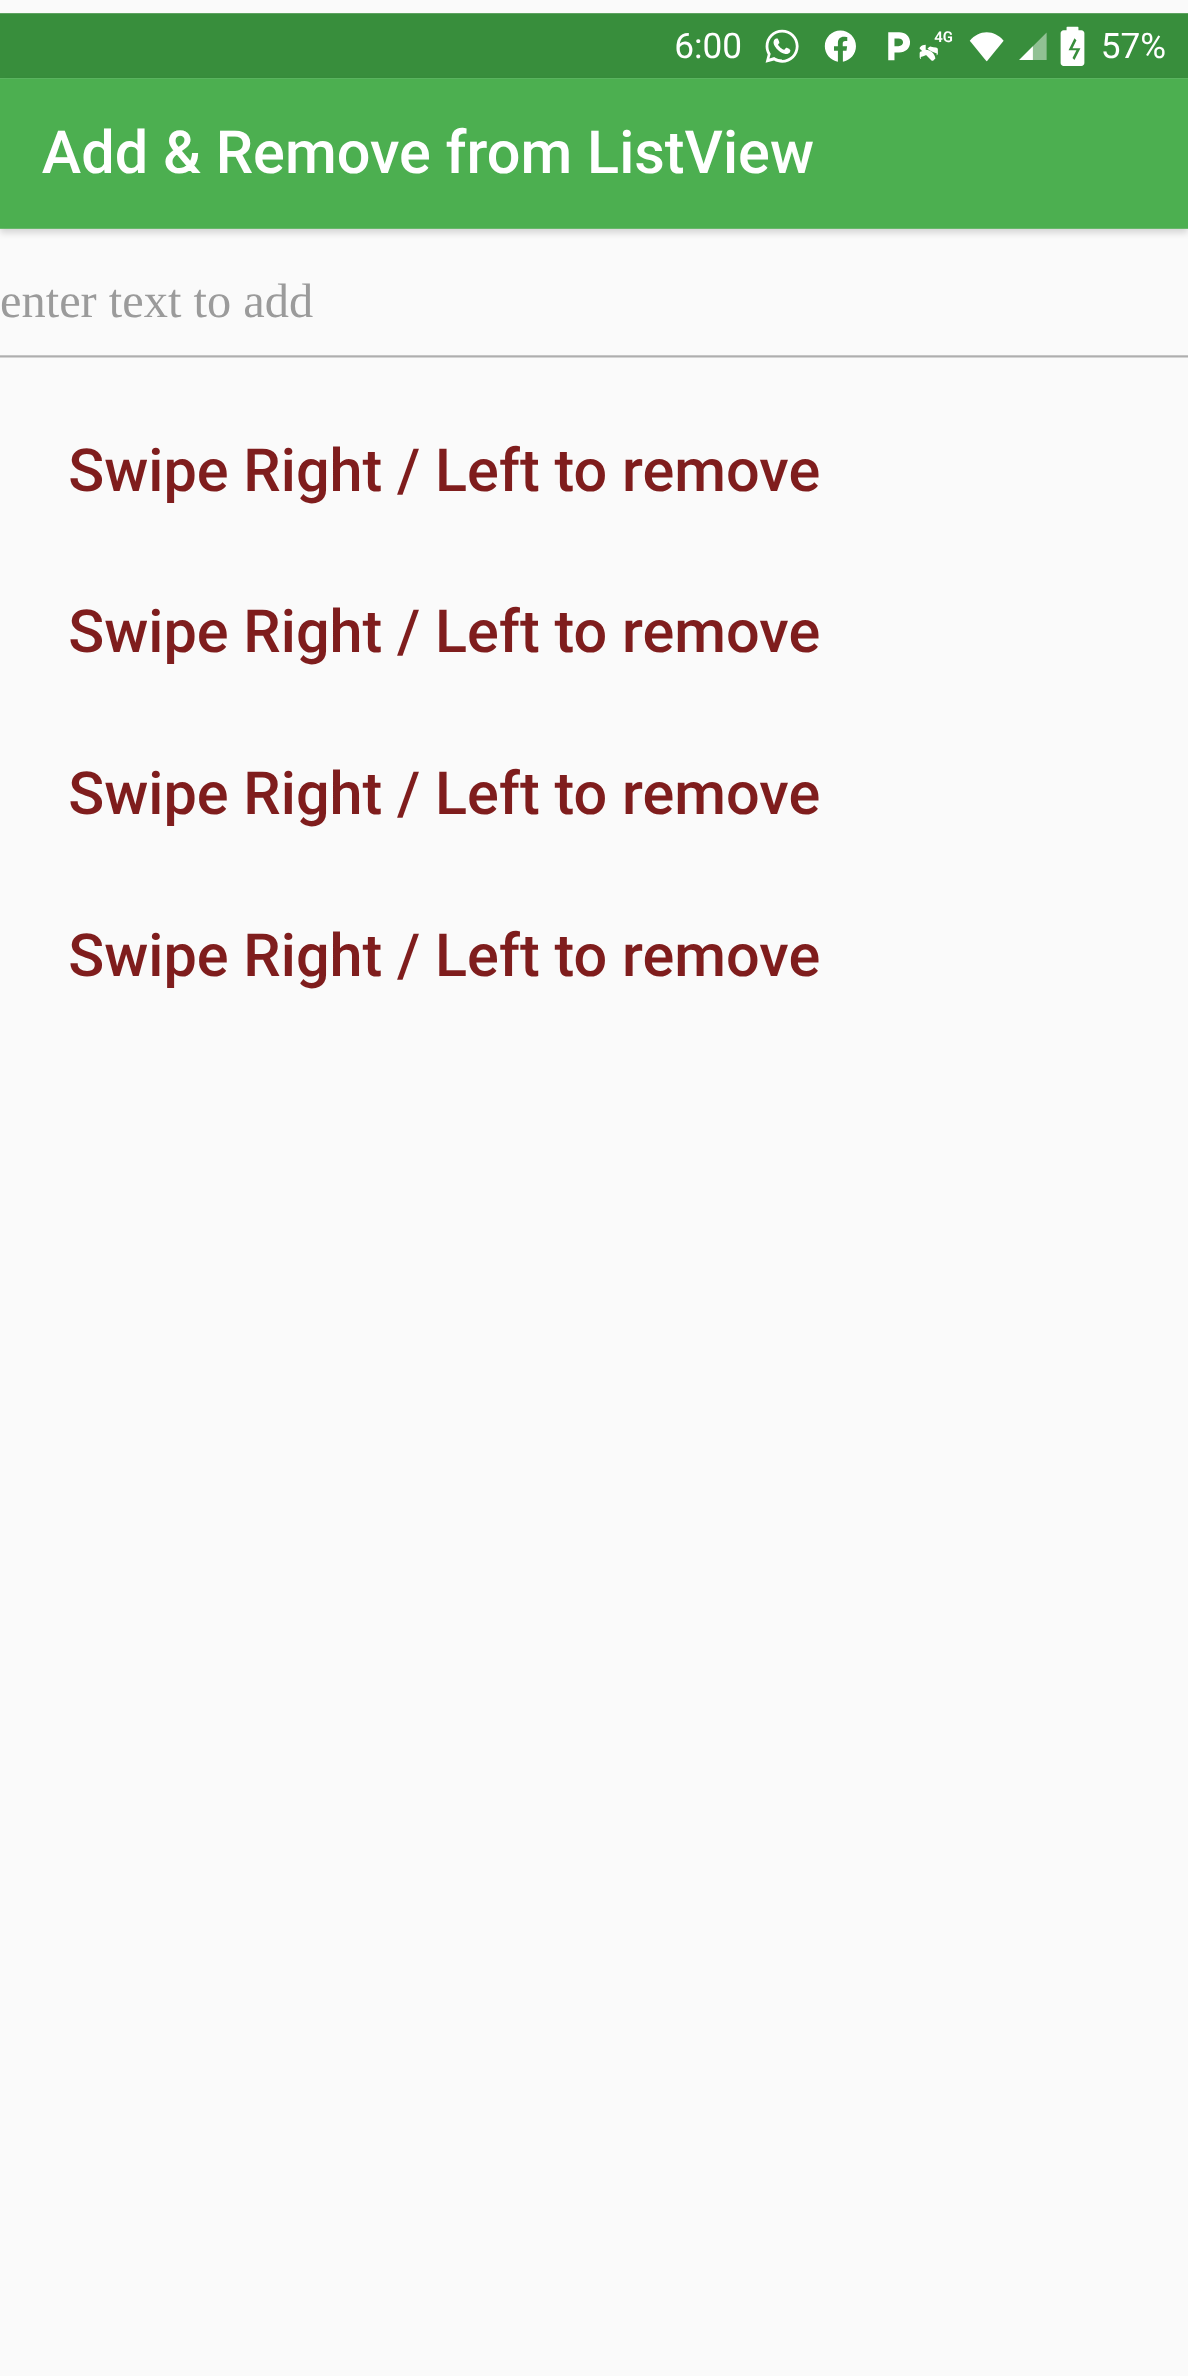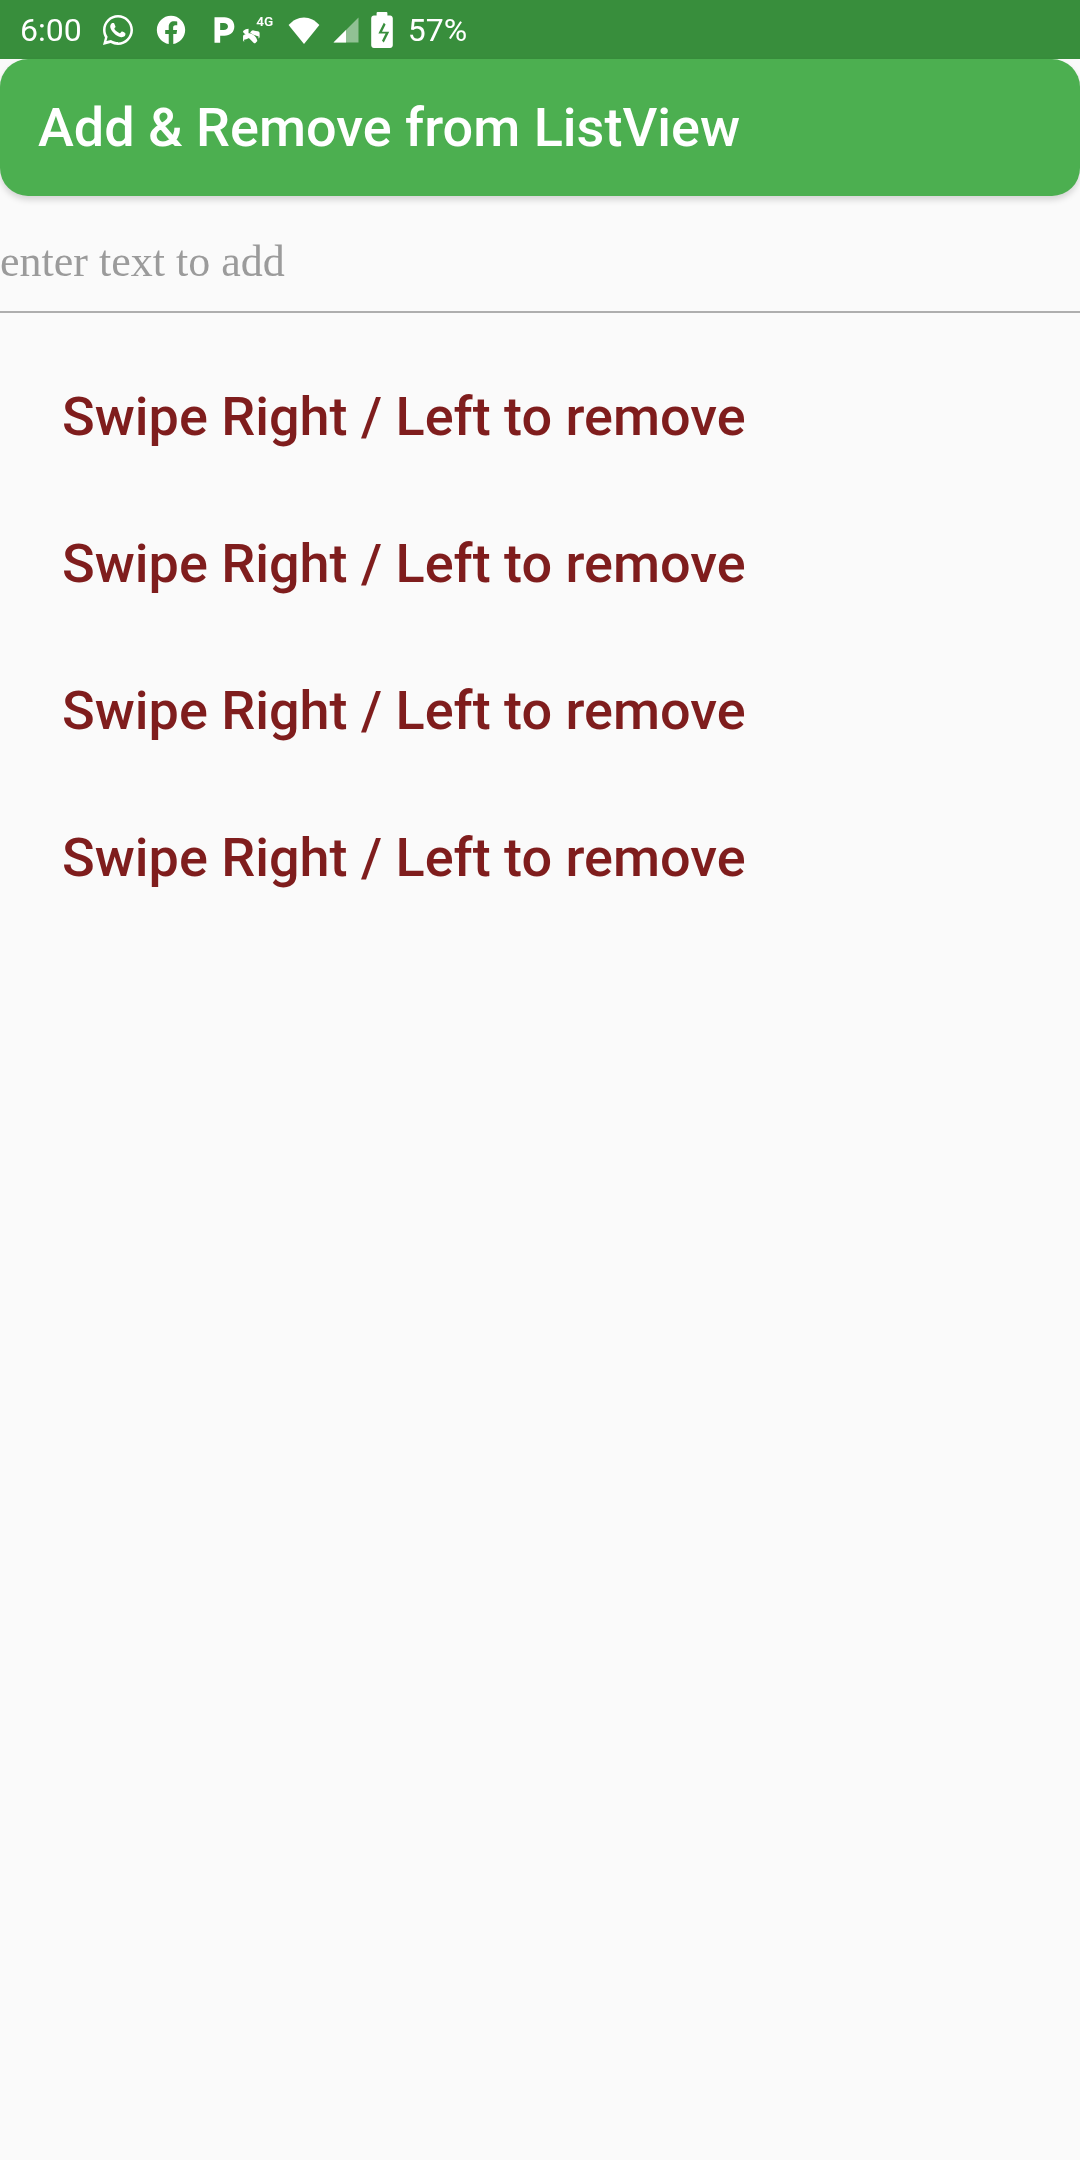--- a/index.html
+++ b/index.html
@@ -12,23 +12,24 @@
       height: 2160px;
       font-family: Roboto, -apple-system, BlinkMacSystemFont, sans-serif;
       background: #fafafa;
       overflow: hidden;
     }
     .status-bar {
       height: 59px;
       background: #388e3c;
       display: flex;
       align-items: center;
-      justify-content: flex-start;
+      justify-content: flex-end;
       padding: 0 20px;
       color: white;
+      margin-top: 12px;
     }
     .status-left {
       display: flex;
       align-items: center;
       gap: 18px;
     }
     .status-right {
       display: flex;
       align-items: center;
       gap: 8px;
@@ -49,21 +50,20 @@
     }
     .app-bar {
       height: 137px;
       background: #4caf50;
       display: flex;
       align-items: center;
       padding: 0 38px;
       box-shadow: 0 4px 6px rgba(0,0,0,0.15);
       position: relative;
       z-index: 2;
-      border-radius: 28px;
     }
     .app-title {
       color: white;
       font-size: 54px;
       font-weight: 500;
     }
     .content {
       padding: 0;
     }
     .input-container {

